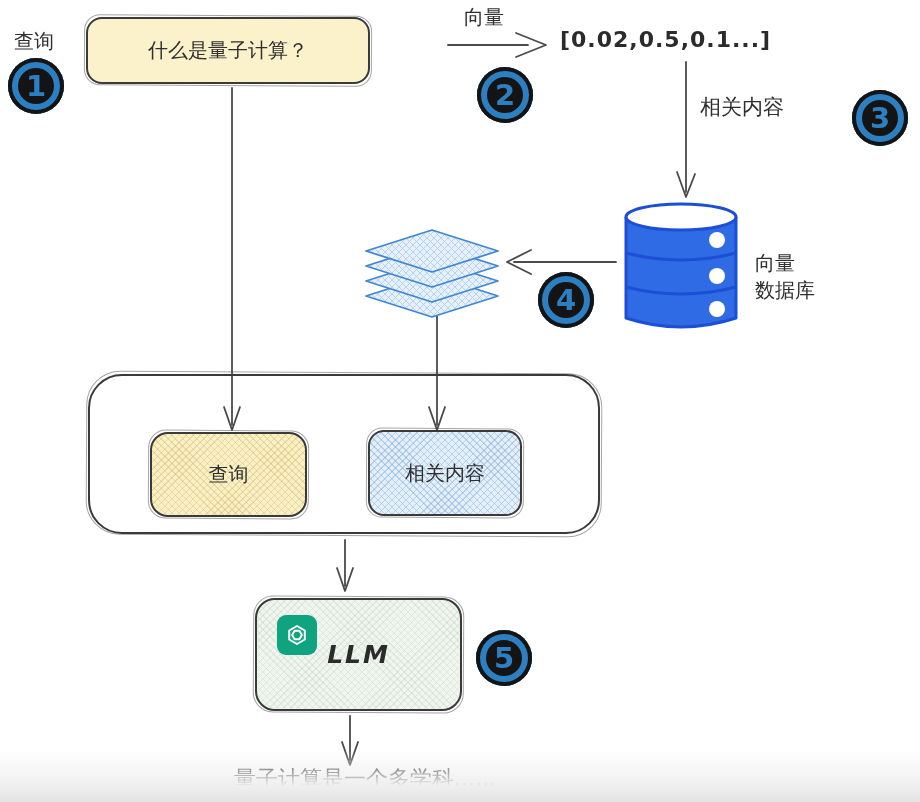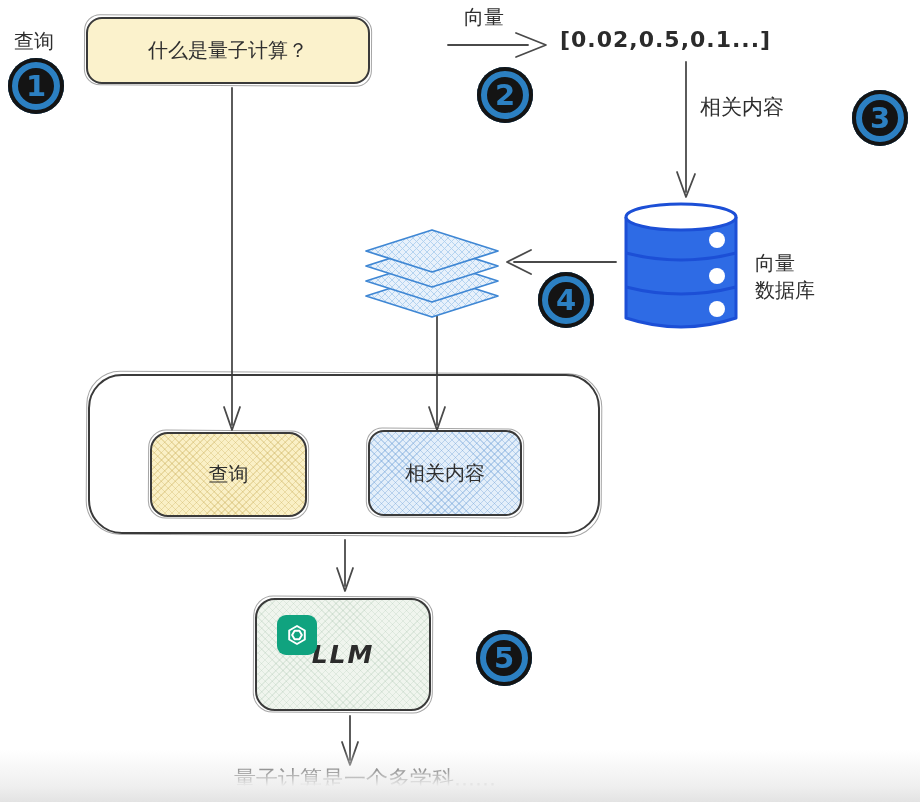--- a/index.html
+++ b/index.html
@@ -160,21 +160,21 @@
   </div>
 
   <div class="sketch context-frame" style="left:88px;top:374px;width:512px;height:160px;"></div>
   <div class="sketch hatch-yellow" style="left:150px;top:432px;width:157px;height:85px;">
     <span>查询</span>
   </div>
   <div class="sketch hatch-blue" style="left:368px;top:430px;width:154px;height:86px;">
     <span>相关内容</span>
   </div>
 
-  <div class="sketch llm-box" style="left:255px;top:598px;width:176px;height:113px;">
+  <div class="sketch llm-box" style="left:255px;top:598px;width:207px;height:113px;">
     <div class="openai-chip">
       <svg width="30" height="30" viewBox="0 0 40 40">
         <g stroke="#ffffff" fill="none" stroke-width="2.6" stroke-linejoin="round">
           <path d="M20,8 L30.4,14 L30.4,26 L20,32 L9.6,26 L9.6,14 Z"></path>
           <path d="M26.5,20 L23.2,25.6 L16.8,25.6 L13.5,20 L16.8,14.4 L23.2,14.4 Z"></path>
         </g>
       </svg>
     </div>
     <span class="llm-text">LLM</span>
   </div>

